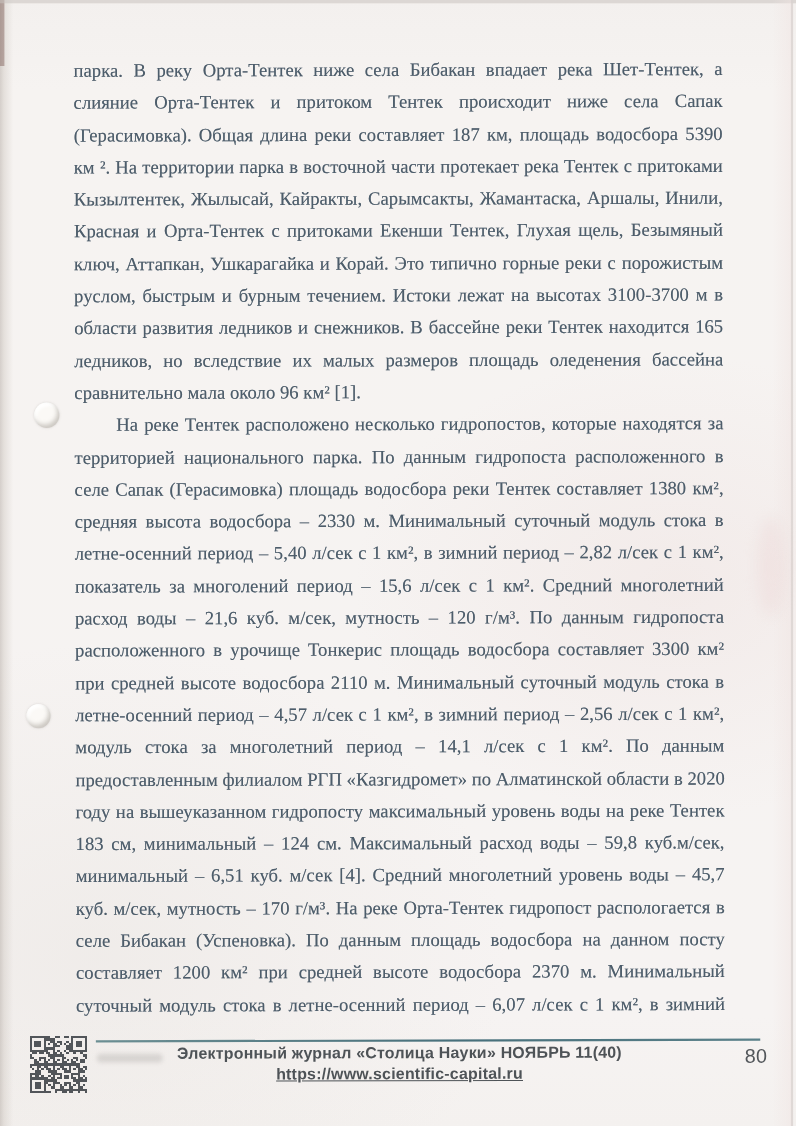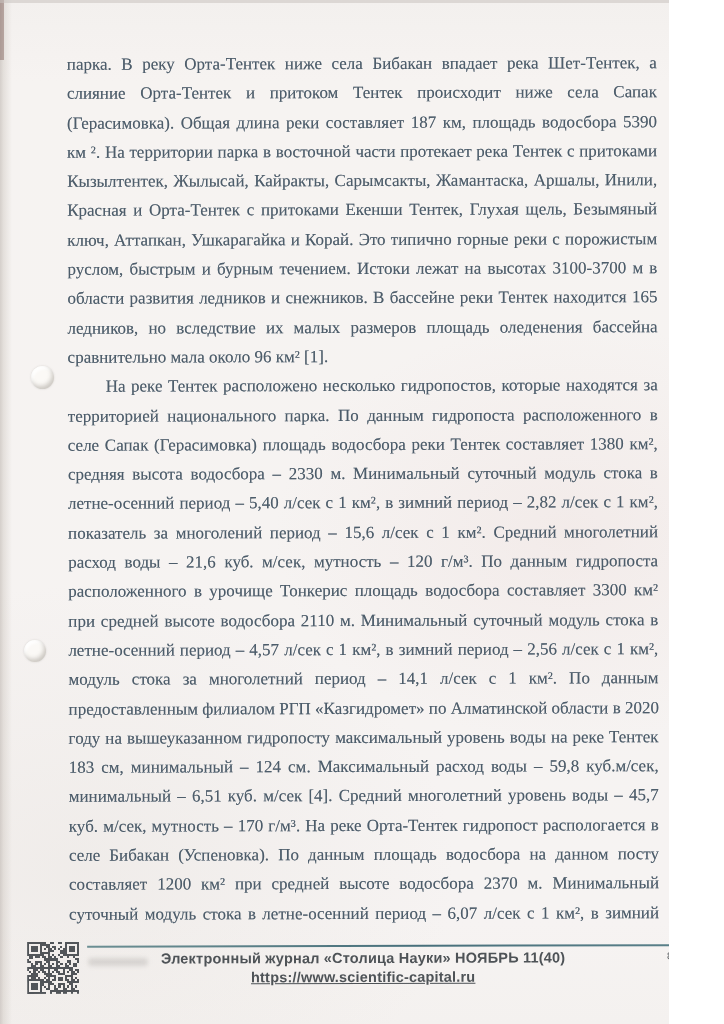--- a/index.html
+++ b/index.html
@@ -1,18 +1,18 @@
 <!DOCTYPE html>
 <html><head>
 <meta charset="utf-8">
 <style>
   html,body{margin:0;padding:0;}
   .page{
     position:relative;
-    width:669px;height:1024px;
+    width:724px;height:1024px;
     overflow:hidden;
     background:
       radial-gradient(420px 300px at 85% 52%, rgba(236,220,218,0.35), rgba(236,220,218,0) 70%),
       radial-gradient(500px 380px at 12% 85%, rgba(225,220,214,0.30), rgba(225,220,214,0) 75%),
       linear-gradient(180deg,#f3f0ee 0%,#f6f3f1 8%,#f6f3f2 90%,#f4f1ef 100%);
     font-family:"Liberation Serif", serif;
   }
   
   .edge-left{
     position:absolute;left:0;top:0;width:12px;height:1024px;
@@ -84,23 +84,23 @@
   }
   .footer-url{
     position:absolute;left:0;top:969px;width:724px;
     text-align:center;
     font-family:"Liberation Sans", sans-serif;
     font-size:14.5px;font-weight:600;letter-spacing:.2px;
     color:#4e5357;text-decoration:underline;
   }
   .footer-url span{cursor:pointer;}
   .page-number{
-    position:absolute;right:47px;top:951px;
+    position:absolute;right:28px;top:951px;
     font-family:"Liberation Sans", sans-serif;
-    font-size:10px;color:#53575b;
+    font-size:18px;color:#53575b;
   }
   .qr{
     position:absolute;left:26px;top:941px;width:52px;height:52px;
   }
   .qr svg{width:52px;height:52px;display:block;opacity:.88;}
 </style>
 </head>
 <body>
 
 <div class="page">

